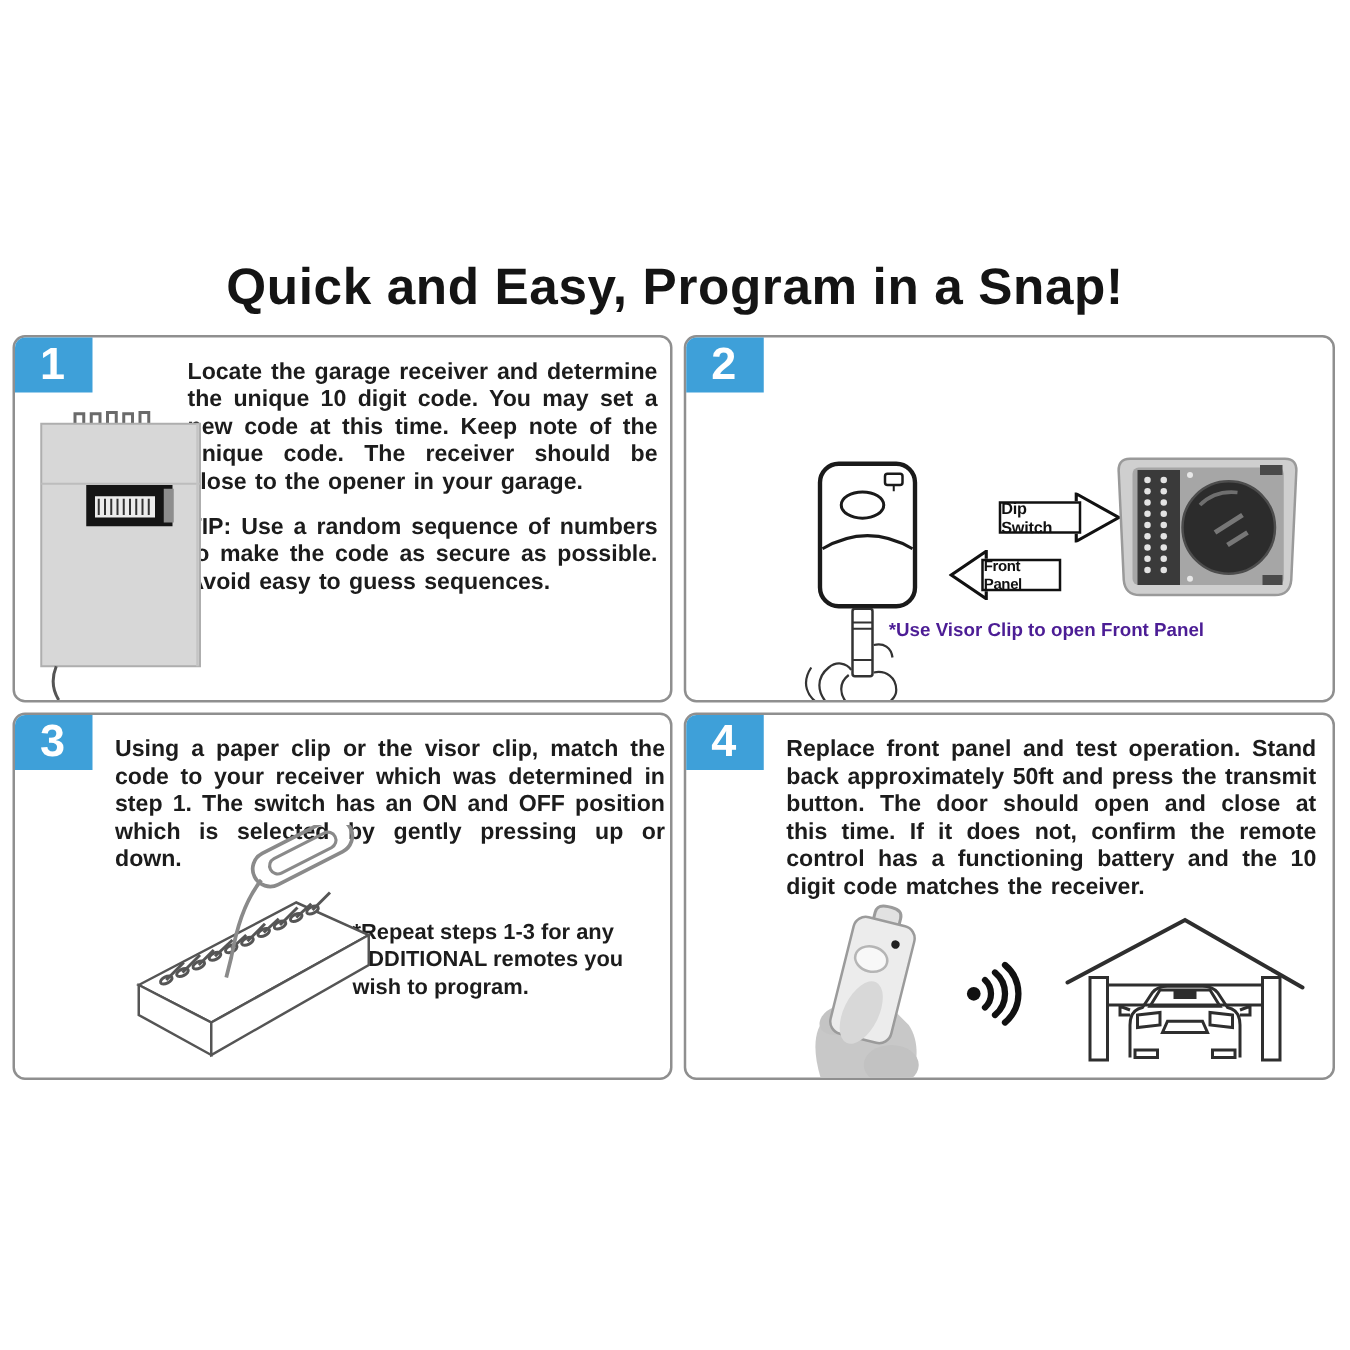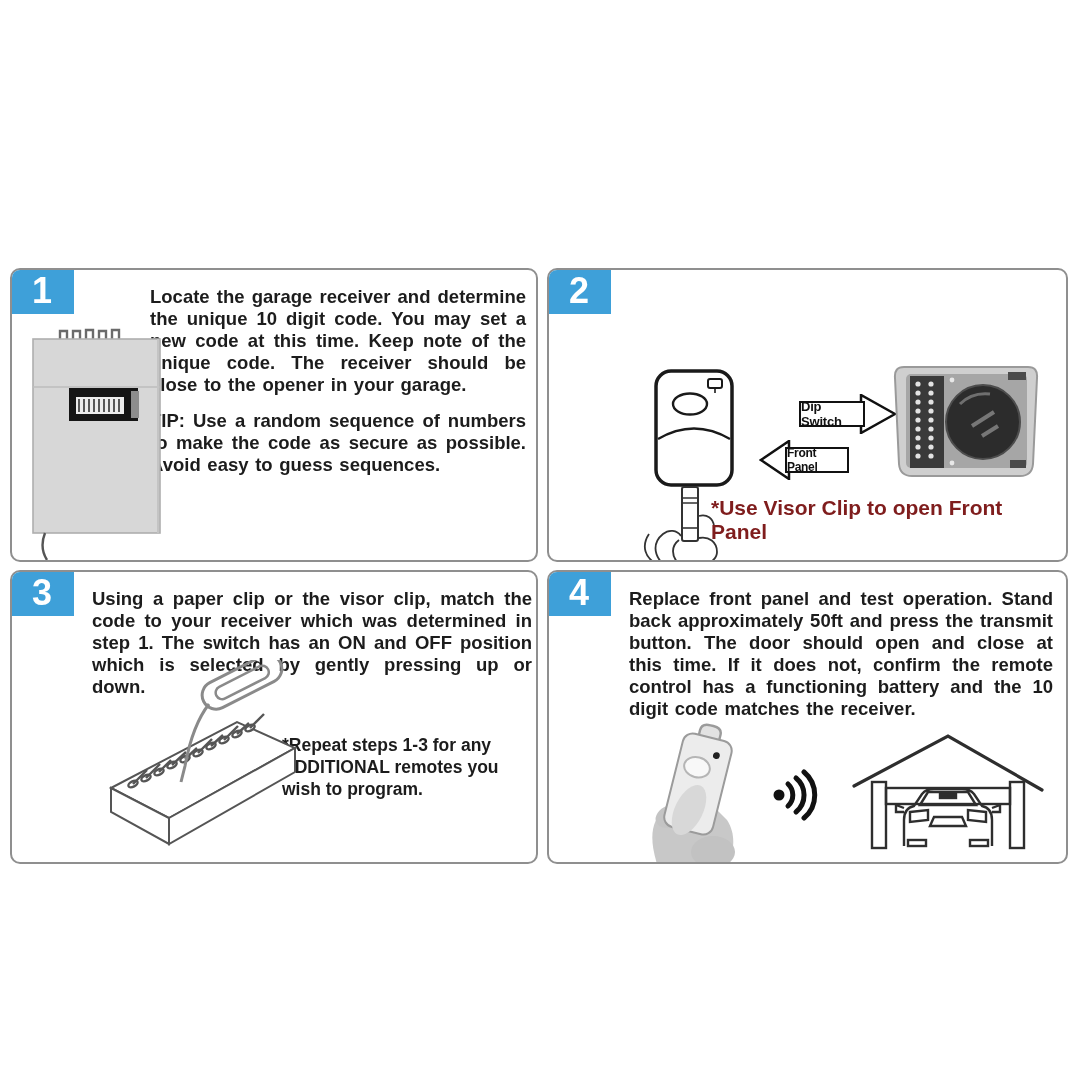--- a/index.html
+++ b/index.html
@@ -21,36 +21,37 @@
   .body-text { position:absolute; font-size:18.5px; line-height:22px; font-weight:bold; color:#1c1c1c;
                text-align:justify; text-align-last:left; word-spacing:1.5px; }
   .p1-text { left:138px; top:16px; width:376px; }
   .tip { margin-top:14px; }
   .p2-text { left:80px; top:16px; width:422px; }
   .p3-text { left:80px; top:16px; width:440px; }
   .p4-text { left:80px; top:16px; width:424px; }
 
   .p3-note { position:absolute; left:270px; top:162px; width:240px; font-size:17.5px; line-height:22px;
              font-weight:bold; color:#1c1c1c; }
-  .p2-note { position:absolute; left:162px; top:226px; width:300px; font-size:21px; font-weight:bold; color:#7f1d1d; }
+  .p2-note { position:absolute; left:162px; top:226px; width:300px; font-size:15px; font-weight:bold; color:#4c1d95; }
 
   .gfx { position:absolute; }
 
   .arrow-box { position:absolute; }
   .arrow-box svg { position:absolute; left:0; top:0; }
   .arrow-label { position:absolute; top:7px; height:26px; border:2.5px solid #111; background:#fff;
                  font-weight:bold; color:#111; display:flex; align-items:center; justify-content:center; }
   .dip-label   { left:0;    width:66px; font-size:13px; letter-spacing:-0.2px; }
   .front-label { left:26px; width:64px; font-size:12px; letter-spacing:-0.3px; }
 </style>
 </head>
 <body>
 
 <div class="stage">
 
+  <div class="title">Quick and Easy, Program in a Snap!</div>
 
   <div class="panel p1">
     <div class="badge">1</div>
     <div class="body-text p1-text">
       <div>Locate the garage receiver and determine the unique 10 digit code. You may set a new code at this time. Keep note of the unique code. The receiver should be close to the opener in your garage.</div>
       <div class="tip">TIP: Use a random sequence of numbers to make the code as secure as possible. Avoid easy to guess sequences.</div>
     </div>
     <svg class="gfx" style="left:15px; top:55px;" width="140" height="237" viewBox="0 0 140 237">
 
       <g stroke="#6a6a6a" stroke-width="2.4" fill="none">

